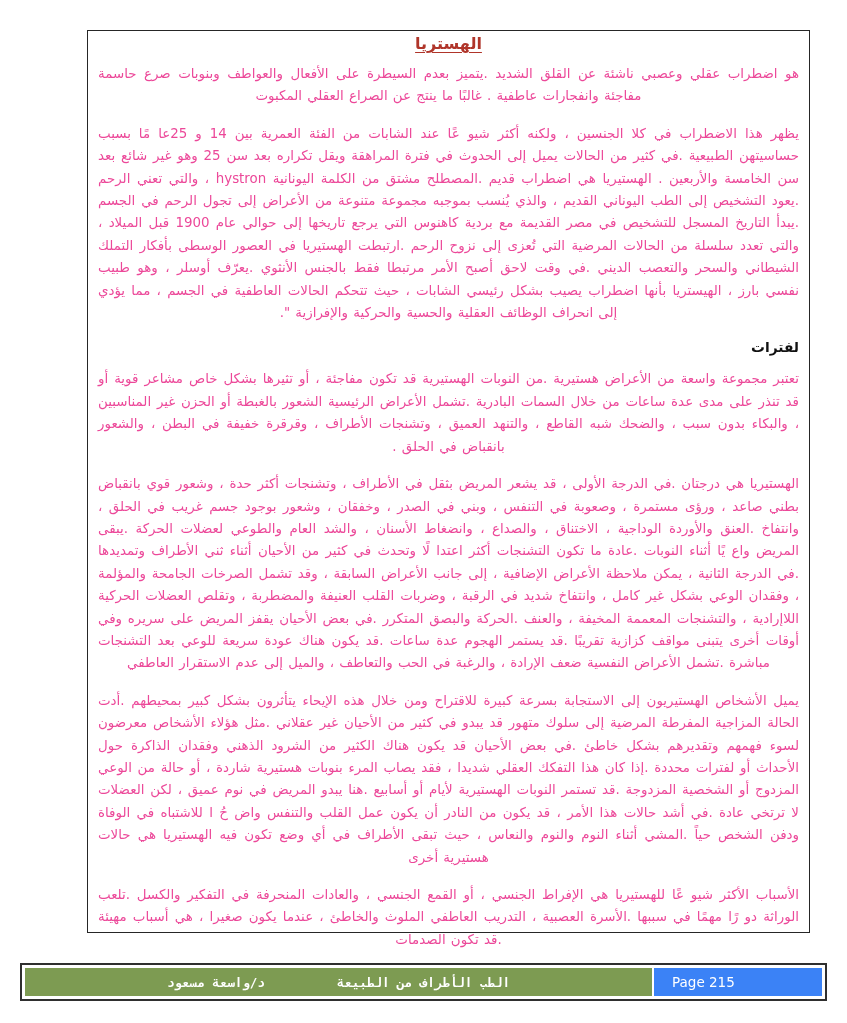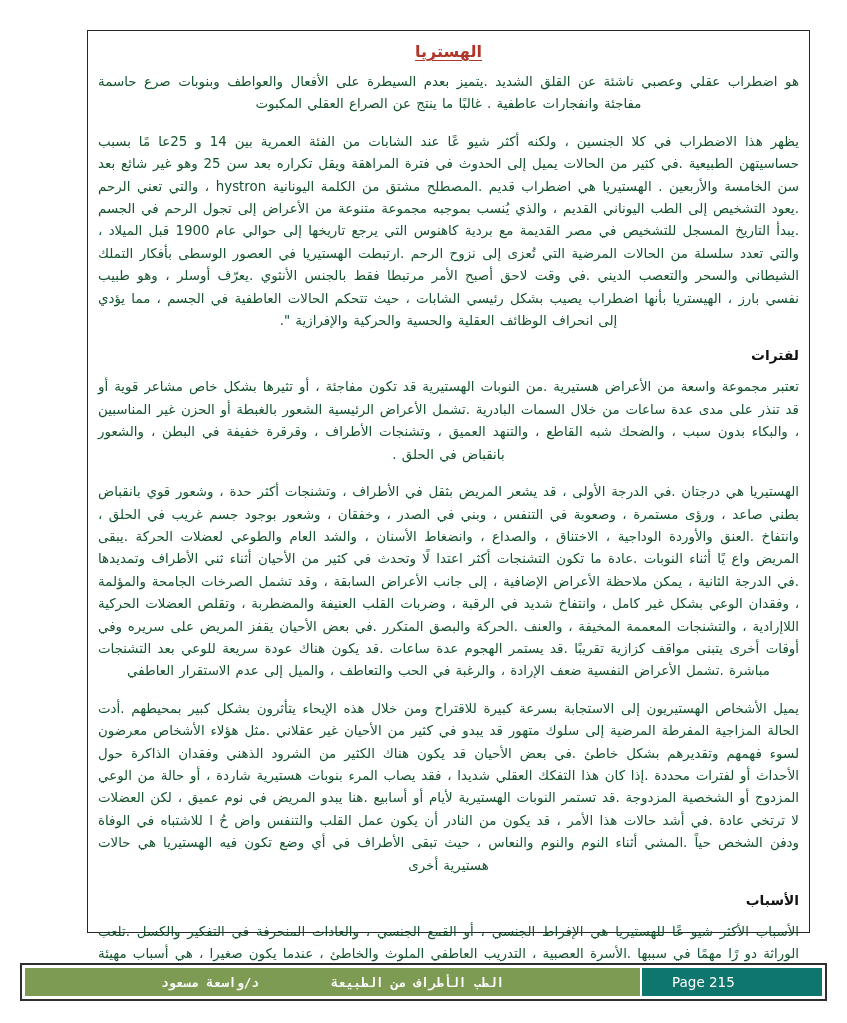--- a/index.html
+++ b/index.html
@@ -4,29 +4,29 @@
 <style>
   html,body{margin:0;padding:0;}
   body{
     width:847px;height:1023px;position:relative;background:#ffffff;
     font-family:"DejaVu Sans","Liberation Sans",sans-serif;
     overflow:hidden;
   }
   .text-frame{
     position:absolute;left:87px;top:30px;width:723px;height:903px;
     border:1px solid #262626;box-sizing:border-box;
-    direction:rtl;padding:8px 10px 6px 10px;
+    direction:rtl;padding:0 10px 6px 10px;
   }
   .doc-title{
     text-align:center;margin:3px 0 10px 0;
     font-size:16px;font-weight:bold;color:#b0352a;
     text-decoration:underline;text-underline-offset:3px;
   }
   .para{
-    font-size:13.4px;line-height:22.4px;color:#14532d;
+    font-size:13.4px;line-height:22.4px;color:#ec4899;
     text-align:justify;text-align-last:center;
     margin:0 0 15px 0;word-spacing:1px;
   }
   .section-heading{
     font-size:13.8px;font-weight:bold;color:#111;
     text-align:right;text-align-last:right;
     margin:6px 0 13px 0;
   }
   .page-footer{
     position:absolute;left:20px;top:963px;width:807px;height:38px;
@@ -36,22 +36,22 @@
   .footer-main{
     flex:1 1 auto;background:#7d9b52;display:flex;direction:rtl;
     align-items:center;justify-content:center;gap:72px;
     color:#ffffff;font-weight:bold;font-size:12.5px;letter-spacing:2px;
     font-family:"DejaVu Sans Mono","DejaVu Sans",monospace;
   }
   .footer-divider{
     flex:0 0 2px;background:#ffffff;
   }
   .footer-page{
-    flex:0 0 150px;background:#0f766e;display:flex;align-items:center;
-    color:#ffffff;font-size:13.5px;padding-left:30px;
+    flex:0 0 150px;background:#3b82f6;display:flex;align-items:center;
+    color:#ffffff;font-size:13.5px;padding-left:18px;
     font-family:"DejaVu Sans","Liberation Sans",sans-serif;
   }
 </style>
 </head>
 <body>
 
 <div class="text-frame">
   <h1 class="doc-title">الهستريا</h1>
 
   <p class="para">هو اضطراب عقلي وعصبي ناشئة عن القلق الشديد .يتميز بعدم السيطرة على الأفعال والعواطف وبنوبات صرع حاسمة مفاجئة وانفجارات عاطفية . غالبًا ما ينتج عن الصراع العقلي المكبوت</p>
@@ -59,21 +59,20 @@
   <p class="para">يظهر هذا الاضطراب في كلا الجنسين ، ولكنه أكثر شيو عًا عند الشابات من الفئة العمرية بين 14 و 25عا مًا بسبب حساسيتهن الطبيعية .في كثير من الحالات يميل إلى الحدوث في فترة المراهقة ويقل تكراره بعد سن 25 وهو غير شائع بعد سن الخامسة والأربعين . الهستيريا هي اضطراب قديم .المصطلح مشتق من الكلمة اليونانية hystron ، والتي تعني الرحم .يعود التشخيص إلى الطب اليوناني القديم ، والذي يُنسب بموجبه مجموعة متنوعة من الأعراض إلى تجول الرحم في الجسم .يبدأ التاريخ المسجل للتشخيص في مصر القديمة مع بردية كاهنوس التي يرجع تاريخها إلى حوالي عام 1900 قبل الميلاد ، والتي تعدد سلسلة من الحالات المرضية التي تُعزى إلى نزوح الرحم .ارتبطت الهستيريا في العصور الوسطى بأفكار التملك الشيطاني والسحر والتعصب الديني .في وقت لاحق أصبح الأمر مرتبطا فقط بالجنس الأنثوي .يعرّف أوسلر ، وهو طبيب نفسي بارز ، الهيستريا بأنها اضطراب يصيب بشكل رئيسي الشابات ، حيث تتحكم الحالات العاطفية في الجسم ، مما يؤدي إلى انحراف الوظائف العقلية والحسية والحركية والإفرازية ".</p>
 
   <h2 class="section-heading">لفترات</h2>
 
   <p class="para">تعتبر مجموعة واسعة من الأعراض هستيرية .من النوبات الهستيرية قد تكون مفاجئة ، أو تثيرها بشكل خاص مشاعر قوية أو قد تنذر على مدى عدة ساعات من خلال السمات البادرية .تشمل الأعراض الرئيسية الشعور بالغبطة أو الحزن غير المناسبين ، والبكاء بدون سبب ، والضحك شبه القاطع ، والتنهد العميق ، وتشنجات الأطراف ، وقرقرة خفيفة في البطن ، والشعور بانقباض في الحلق .</p>
 
   <p class="para">الهستيريا هي درجتان .في الدرجة الأولى ، قد يشعر المريض بثقل في الأطراف ، وتشنجات أكثر حدة ، وشعور قوي بانقباض بطني صاعد ، ورؤى مستمرة ، وصعوبة في التنفس ، وبني في الصدر ، وخفقان ، وشعور بوجود جسم غريب في الحلق ، وانتفاخ .العنق والأوردة الوداجية ، الاختناق ، والصداع ، وانضغاط الأسنان ، والشد العام والطوعي لعضلات الحركة .يبقى المريض واع يًا أثناء النوبات .عادة ما تكون التشنجات أكثر اعتدا لًا وتحدث في كثير من الأحيان أثناء ثني الأطراف وتمديدها .في الدرجة الثانية ، يمكن ملاحظة الأعراض الإضافية ، إلى جانب الأعراض السابقة ، وقد تشمل الصرخات الجامحة والمؤلمة ، وفقدان الوعي بشكل غير كامل ، وانتفاخ شديد في الرقبة ، وضربات القلب العنيفة والمضطربة ، وتقلص العضلات الحركية اللاإرادية ، والتشنجات المعممة المخيفة ، والعنف .الحركة والبصق المتكرر .في بعض الأحيان يقفز المريض على سريره وفي أوقات أخرى يتبنى مواقف كزازية تقريبًا .قد يستمر الهجوم عدة ساعات .قد يكون هناك عودة سريعة للوعي بعد التشنجات مباشرة .تشمل الأعراض النفسية ضعف الإرادة ، والرغبة في الحب والتعاطف ، والميل إلى عدم الاستقرار العاطفي</p>
 
   <p class="para">يميل الأشخاص الهستيريون إلى الاستجابة بسرعة كبيرة للاقتراح ومن خلال هذه الإيحاء يتأثرون بشكل كبير بمحيطهم .أدت الحالة المزاجية المفرطة المرضية إلى سلوك متهور قد يبدو في كثير من الأحيان غير عقلاني .مثل هؤلاء الأشخاص معرضون لسوء فهمهم وتقديرهم بشكل خاطئ .في بعض الأحيان قد يكون هناك الكثير من الشرود الذهني وفقدان الذاكرة حول الأحداث أو لفترات محددة .إذا كان هذا التفكك العقلي شديدا ، فقد يصاب المرء بنوبات هستيرية شاردة ، أو حالة من الوعي المزدوج أو الشخصية المزدوجة .قد تستمر النوبات الهستيرية لأيام أو أسابيع .هنا يبدو المريض في نوم عميق ، لكن العضلات لا ترتخي عادة .في أشد حالات هذا الأمر ، قد يكون من النادر أن يكون عمل القلب والتنفس واض حُ ا للاشتباه في الوفاة ودفن الشخص حياً .المشي أثناء النوم والنوم والنعاس ، حيث تبقى الأطراف في أي وضع تكون فيه الهستيريا  هي حالات هستيرية أخرى</p>
 
-  <h2 class="section-heading">الأسباب</h2>
 
   <p class="para" style="margin-bottom:0;">الأسباب الأكثر شيو عًا للهستيريا هي الإفراط الجنسي ، أو القمع الجنسي ، والعادات المنحرفة في التفكير والكسل .تلعب الوراثة دو رًا مهمًا في سببها .الأسرة العصبية ، التدريب العاطفي الملوث والخاطئ ، عندما يكون صغيرا ، هي أسباب مهيئة .قد تكون الصدمات</p>
 </div>
 
 <div class="page-footer">
   <div class="footer-main">
     <span>الطب الأطراف من الطبيعة</span>
     <span>د/واسعة مسعود</span>
   </div>
   <div class="footer-divider"></div>

